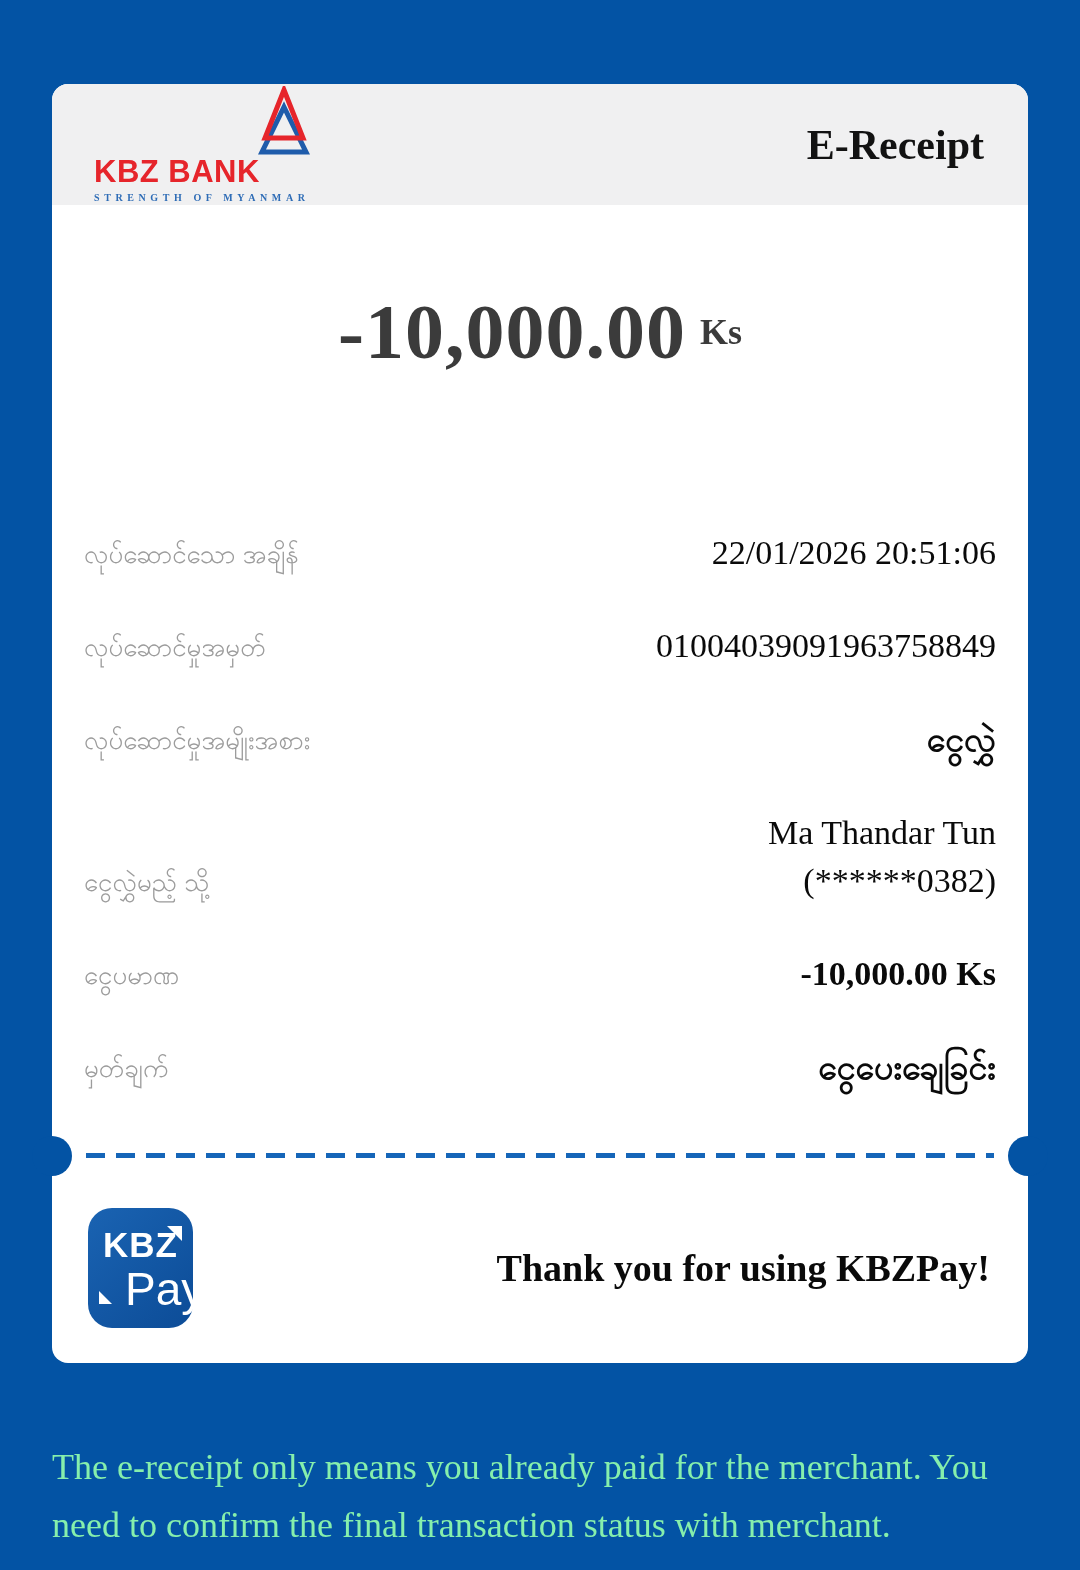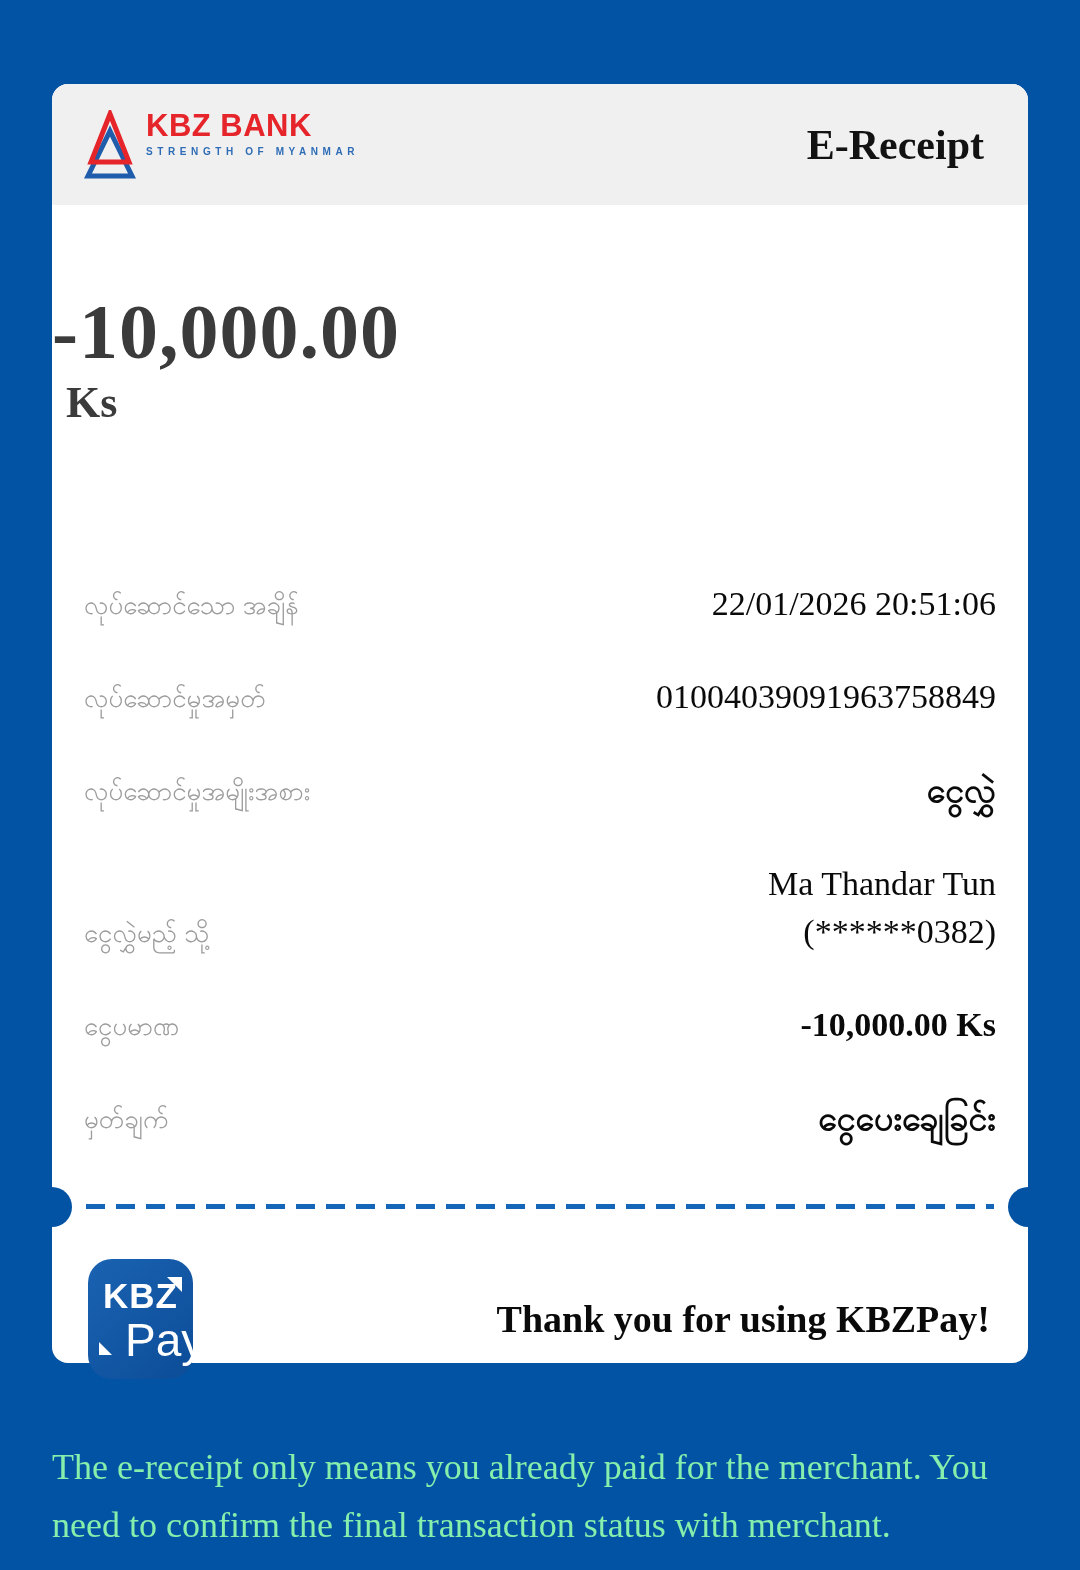--- a/index.html
+++ b/index.html
@@ -28,61 +28,60 @@
   
   .card-header {
     height: 121px;
     background: #f0f0f1;
     border-radius: 16px 16px 0 0;
     display: flex;
     align-items: center;
     justify-content: space-between;
     padding: 0 44px 0 32px;
   }
-  .bank-logo { display: flex; align-items: flex-start; }
+  .bank-logo { display: flex; align-items: flex-end; flex-direction: column; }
   .bank-logo svg { width: 52px; height: 70px; display: block; }
   .bank-text { margin-left: 10px; }
   .bank-name {
     font-family: "Liberation Sans", sans-serif;
     font-weight: bold;
     font-size: 31px;
     color: #e6252b;
     letter-spacing: 0.5px;
     line-height: 1.05;
   }
   .bank-tagline {
-    font-family: Liberation Sans, sans-serif;
+    font-family: Liberation Serif, serif;
     font-weight: bold;
     font-size: 10px;
     color: #2e6cb6;
     letter-spacing: 4.6px;
     margin-top: 4px;
   }
   .receipt-title {
     font-size: 42px;
     font-weight: 600;
     color: #121212;
   }
 
   
   .amount-section {
     margin-top: 82px;
     display: flex;
     justify-content: center;
-    align-items: flex-start;
-    flex-direction: column;
+    align-items: center;
   }
   .amount {
     font-size: 78px;
     font-weight: 600;
     color: #3b3b3b;
     letter-spacing: 1px;
   }
   .currency {
-    font-size: 44px;
+    font-size: 36px;
     font-weight: 600;
     color: #3b3b3b;
     margin-left: 14px;
   }
 
   
   .details {
     margin-top: 150px;
     padding: 0 32px;
   }

